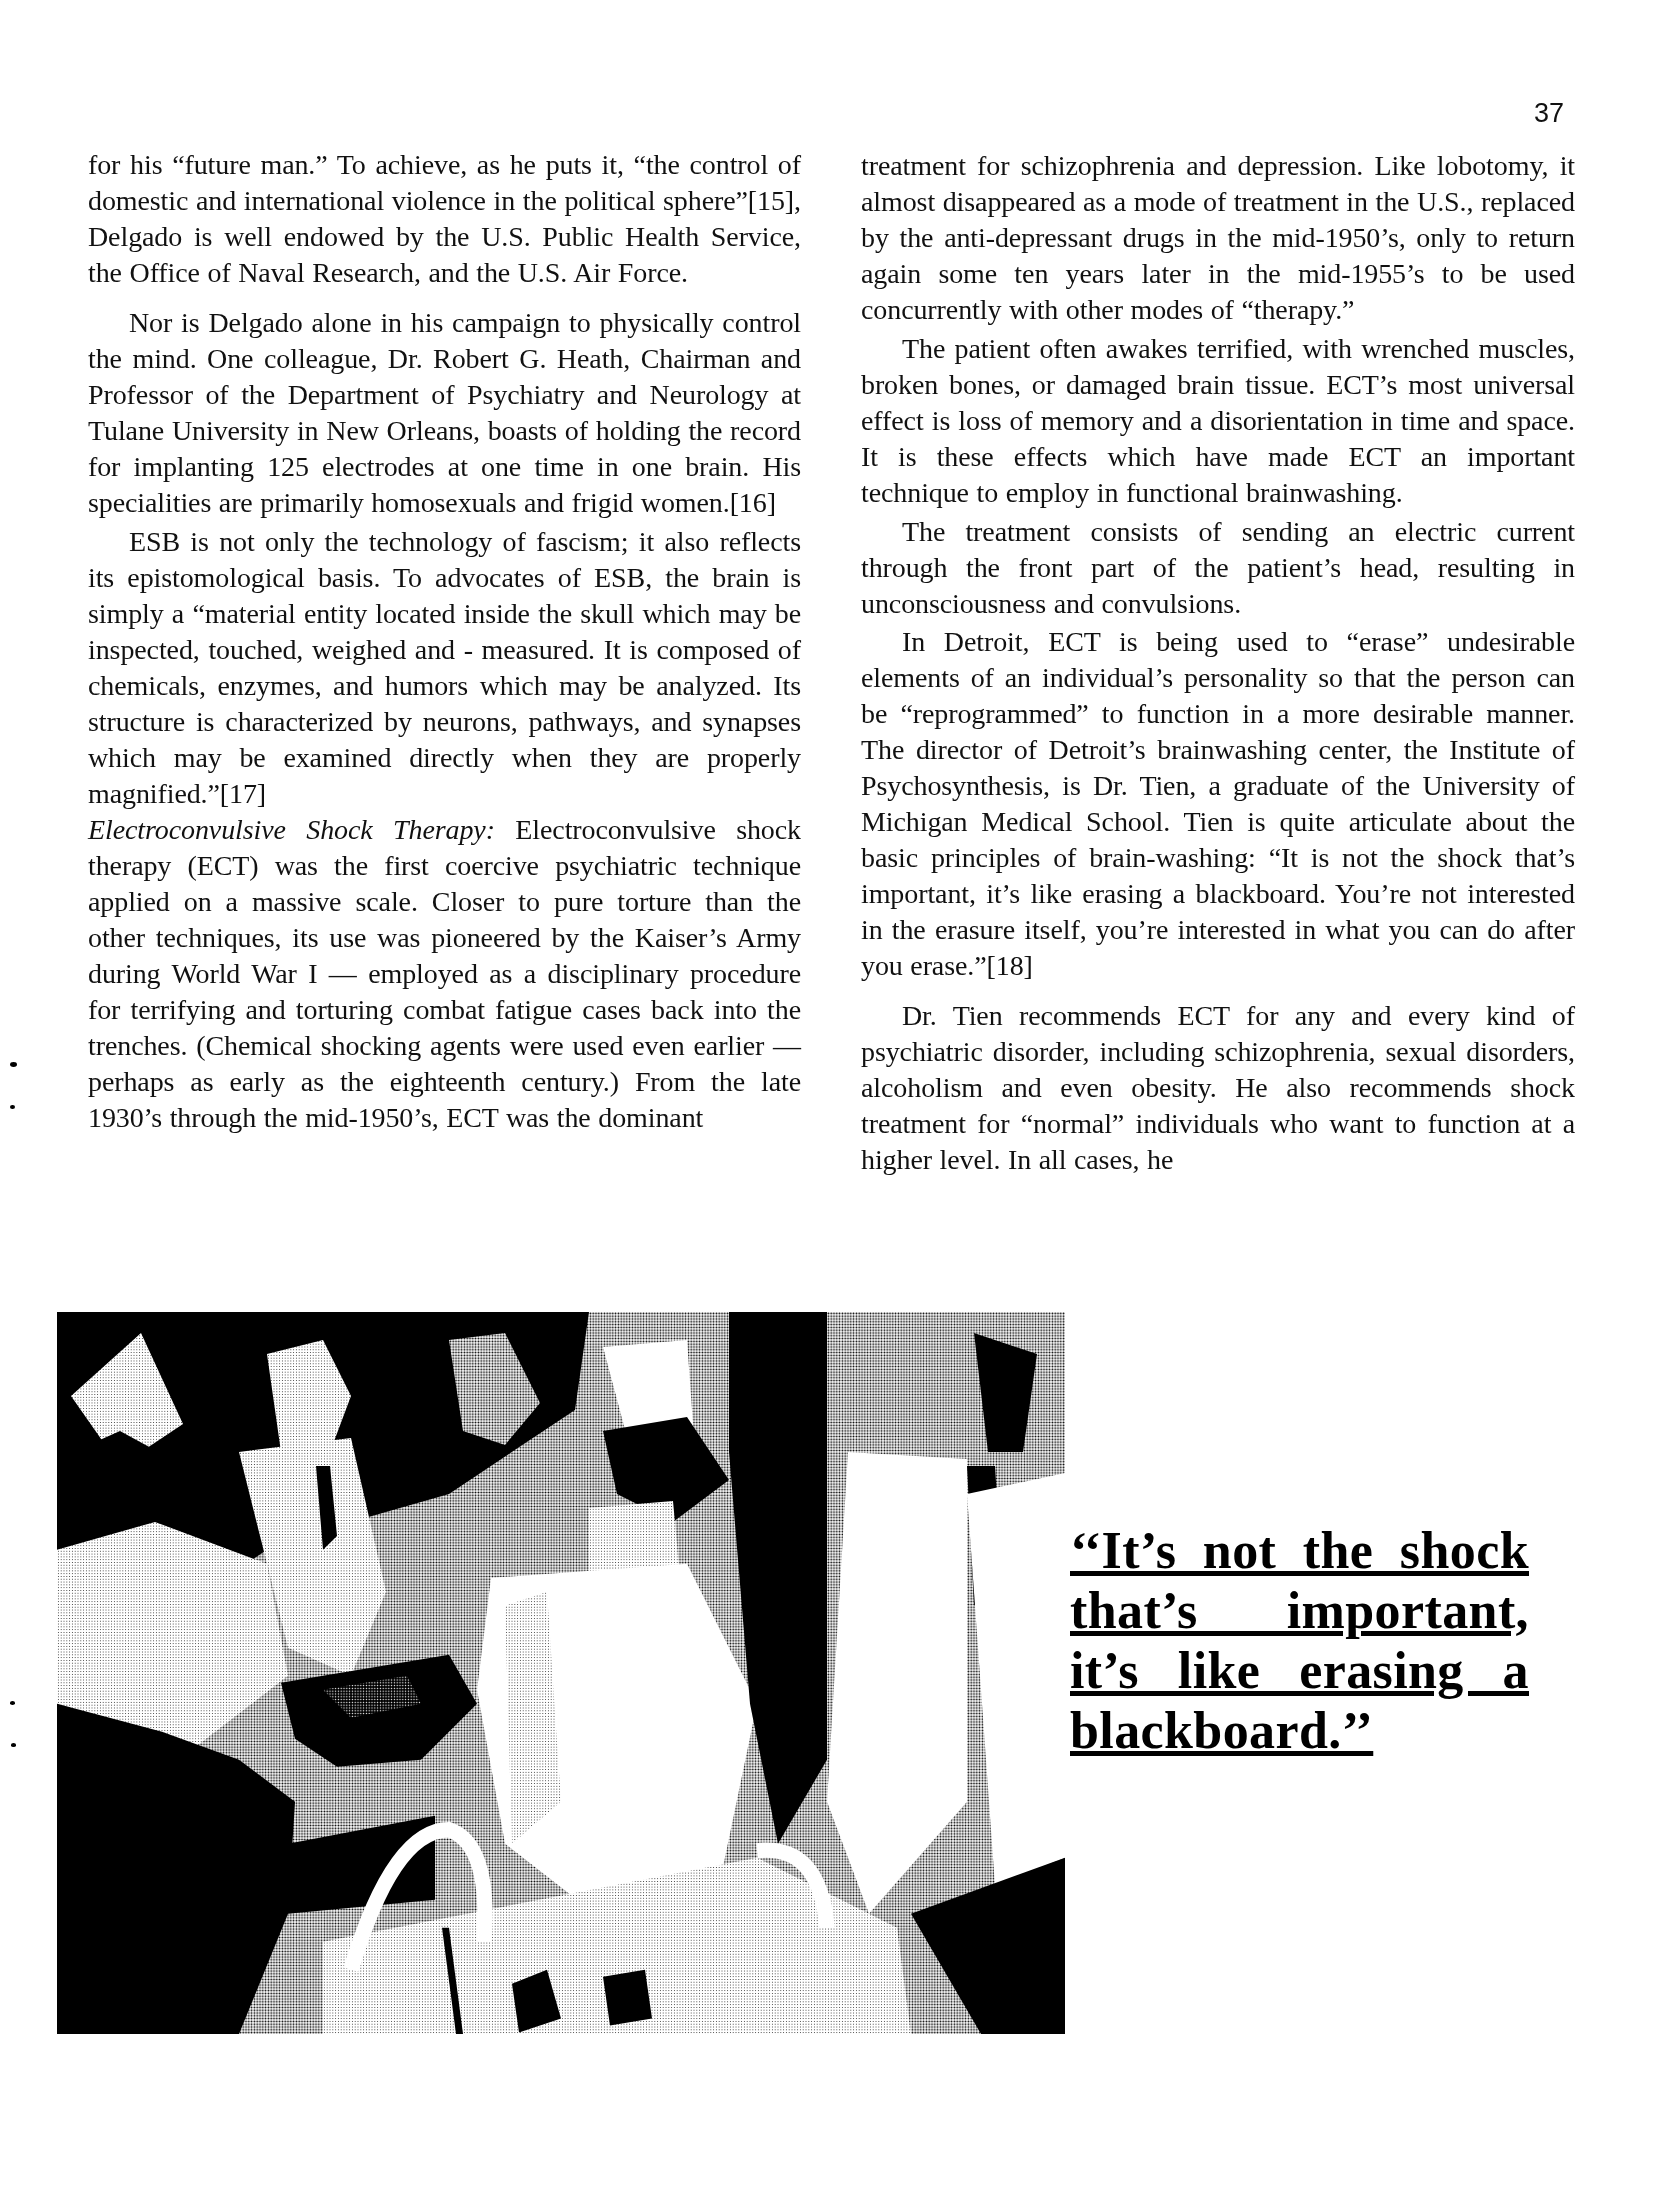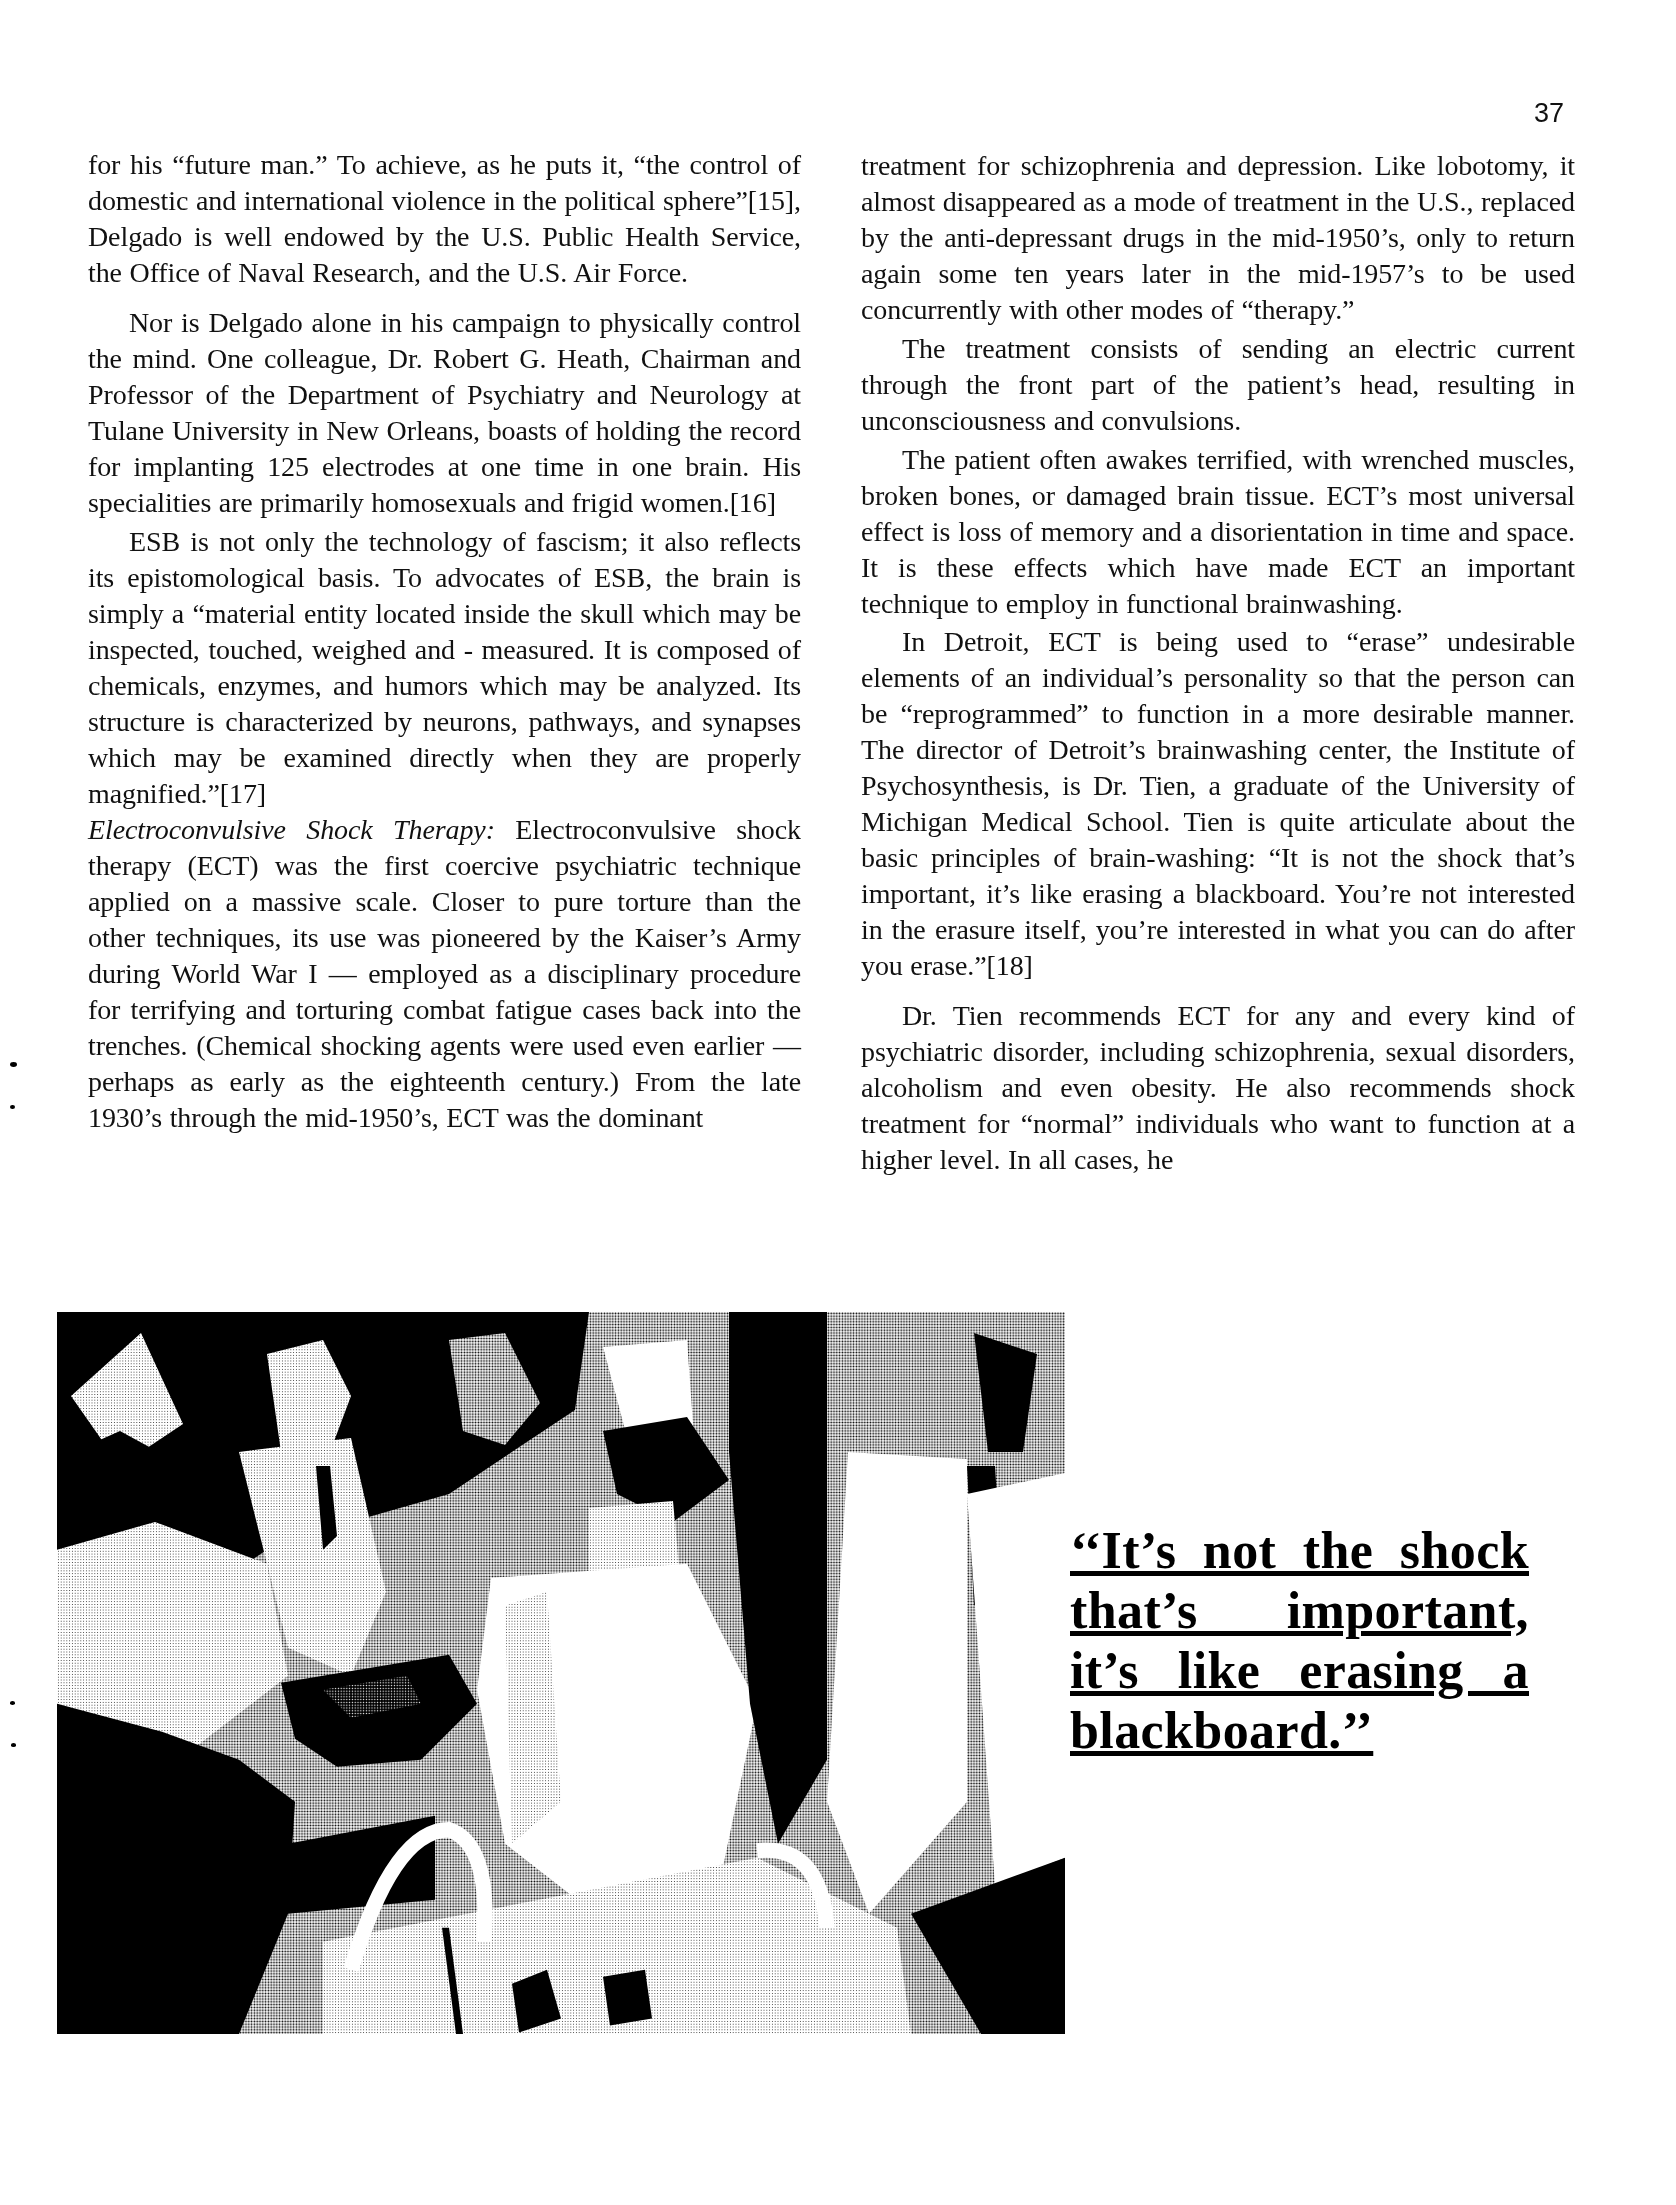--- a/index.html
+++ b/index.html
@@ -30,23 +30,23 @@
 <div class="page-number">37</div>
 
 <div class="col col-left">
   <p>for his “future man.” To achieve, as he puts it, “the control of domestic and international violence in the political sphere”[15], Delgado is well endowed by the U.S. Public Health Service, the Office of Naval Research, and the U.S. Air Force.</p>
   <p class="indent gap">Nor is Delgado alone in his campaign to physically control the mind. One colleague, Dr. Robert G. Heath, Chairman and Professor of the Department of Psychiatry and Neurology at Tulane University in New Orleans, boasts of holding the record for implanting 125 electrodes at one time in one brain. His specialities are primarily homosexuals and frigid women.[16]</p>
   <p class="indent gap-sm">ESB is not only  the technology of  fascism; it also reflects its epistomological basis. To advocates of ESB, the brain is simply a “material entity located inside the skull which may be inspected, touched, weighed and - measured. It is composed of chemicals, enzymes, and humors which may be analyzed. Its structure is characterized by neurons, pathways, and synapses which may be examined directly when they are properly magnified.”[17]</p>
   <p><em>Electroconvulsive Shock Therapy:</em><span> Electroconvulsive shock therapy (ECT) was the first coercive psychiatric technique applied on a massive scale. Closer to pure torture than the other techniques, its use was pioneered by the Kaiser’s Army during World War I — employed as a disciplinary procedure for terrifying and torturing combat fatigue cases back into the trenches. (Chemical shocking agents were used even earlier — perhaps as early as the eighteenth century.) From the late 1930’s through the mid-1950’s, ECT was the dominant</span></p>
 </div>
 
 <div class="col col-right">
-  <p>treatment for schizophrenia and depression. Like lobotomy, it almost disappeared as a mode of treatment in the U.S., replaced by the anti-depressant drugs in the mid-1950’s, only to return again some ten years later in the mid-1957’s to be used concurrently with other modes of “therapy.”</p>
+  <p>treatment for schizophrenia and depression. Like lobotomy, it almost disappeared as a mode of treatment in the U.S., replaced by the anti-depressant drugs in the mid-1950’s, only to return again some ten years later in the mid-1955’s to be used concurrently with other modes of “therapy.”</p>
+  <p class="indent gap-sm">The patient often awakes terrified, with wrenched muscles, broken bones, or damaged brain tissue. ECT’s most universal effect is loss of memory and a disorientation in time and space. It is these effects which have made ECT an important technique to employ in functional brainwashing.</p>
   <p class="indent gap-sm">The treatment consists of sending an electric current through the front part of the patient’s head, resulting in unconsciousness and convulsions.</p>
-  <p class="indent gap-sm">The patient often awakes terrified, with wrenched muscles, broken bones, or damaged brain tissue. ECT’s most universal effect is loss of memory and a disorientation in time and space. It is these effects which have made ECT an important technique to employ in functional brainwashing.</p>
   <p class="indent gap-sm">In Detroit, ECT is being used to “erase” undesirable elements of an individual’s personality so that the person can be “reprogrammed” to function in a more desirable manner. The director of Detroit’s brainwashing center, the Institute of Psychosynthesis, is Dr. Tien, a graduate of the University of Michigan Medical School. Tien is quite articulate about the basic principles of brain-washing: “It is not the shock that’s important, it’s like erasing a blackboard. You’re not interested in the erasure itself, you’re interested in what you can do after you erase.”[18]</p>
   <p class="indent gap">Dr. Tien recommends ECT for any and every kind of psychiatric disorder, including schizophrenia, sexual disorders, alcoholism and even obesity. He also recommends shock treatment for “normal” individuals who want to function at a higher level. In all cases, he</p>
 </div>
 
 <div class="figure">
   <svg viewBox="0 0 1440 1032" preserveAspectRatio="none">
     <defs>
       <pattern id="ht" width="4" height="4" patternUnits="userSpaceOnUse">
         <rect width="4" height="4" fill="#ffffff"></rect>
         <circle cx="2" cy="2" r="1.3" fill="#000"></circle>

